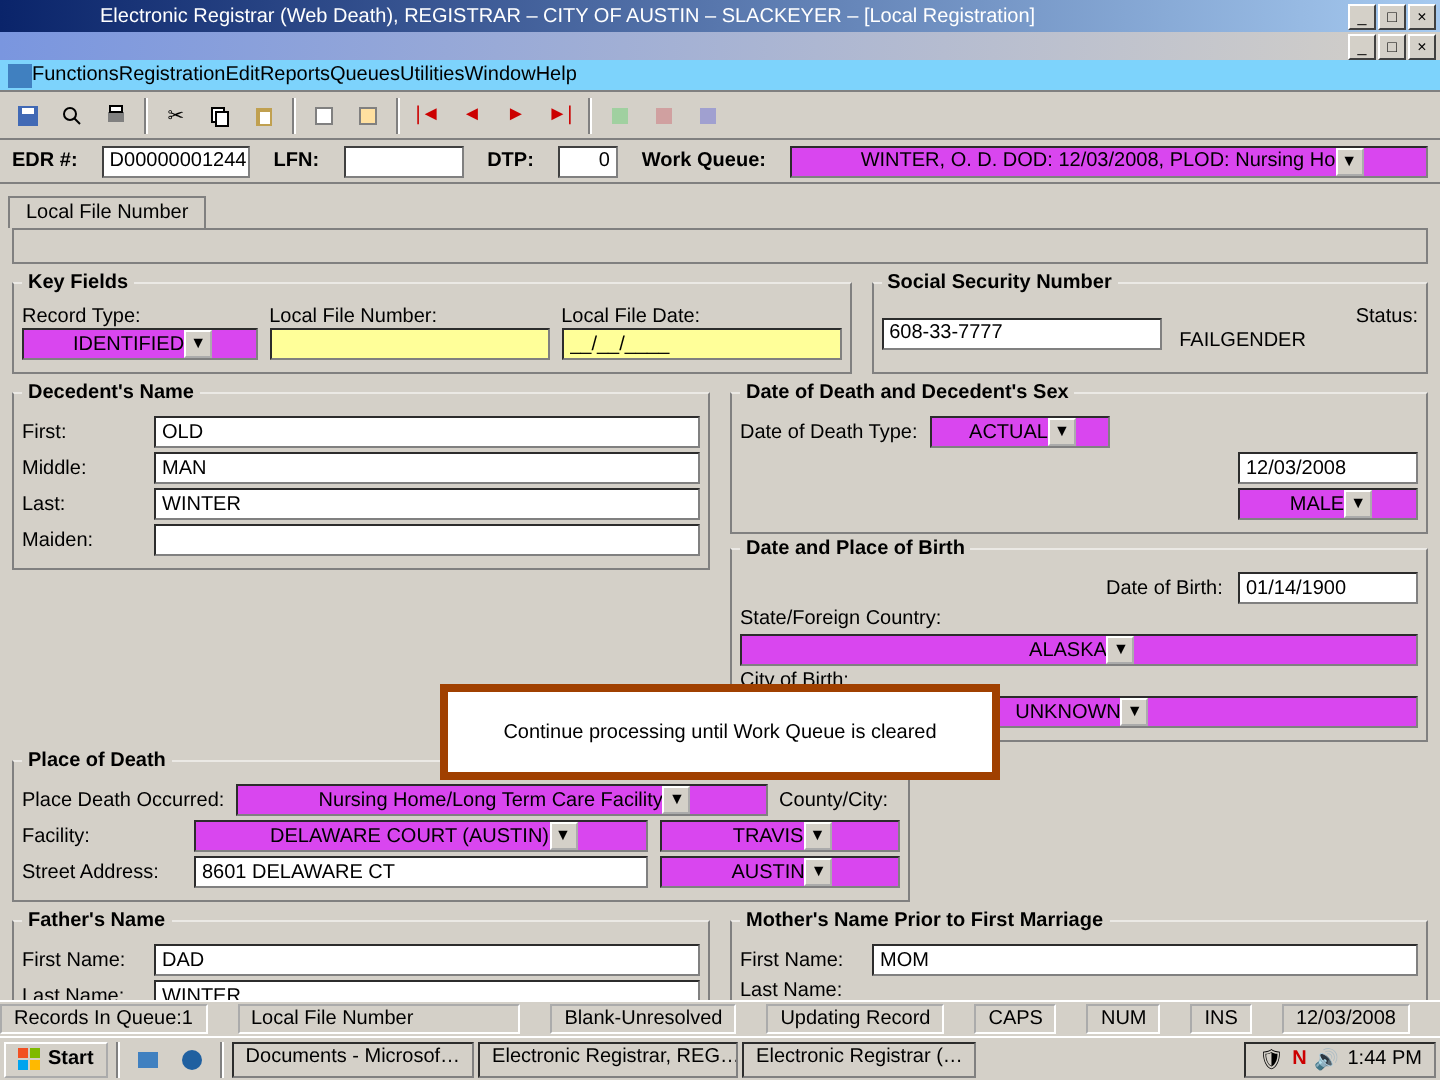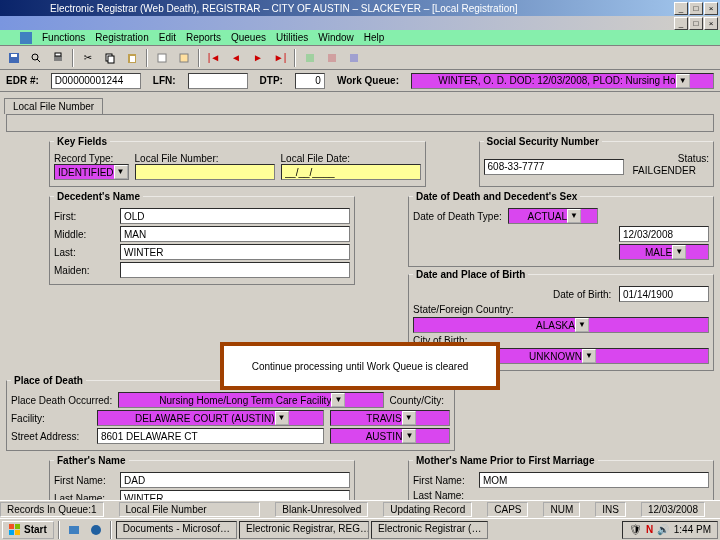--- a/index.html
+++ b/index.html
@@ -1,40 +1,40 @@
 <!DOCTYPE html>
 <html><head>
 <meta charset="utf-8">
 <style>
 * { box-sizing: border-box; margin: 0; padding: 0; font-family: "MS Sans Serif", Tahoma, sans-serif; font-size: 10px; }
 body { background: #d4d0c8; width: 720px; height: 540px; overflow: hidden; position: relative; }
 .titlebar { background: linear-gradient(90deg, #0a246a, #a6caf0); color: #fff; height: 16px; display: flex; align-items: center; padding: 0 2px; justify-content: space-between; }
 .titlebar .title { font-size: 10px; white-space: nowrap; overflow: hidden; padding-left: 48px; }
 .winbtns { display: flex; gap: 1px; }
 .winbtn { width: 14px; height: 13px; background: #d4d0c8; border: 1px solid #fff; border-right-color:#404040; border-bottom-color:#404040; font-size: 8px; text-align: center; line-height: 11px; color:#000; }
-.menubar { background: #86efac; height: 16px; display: flex; align-items: center; padding: 0 20px; gap: 10px; border-bottom: 1px solid #808080; }
+.menubar { background: #7dd3fc; height: 16px; display: flex; align-items: center; padding: 0 4px; border-bottom: 1px solid #808080; }
 .menubar span { font-size: 10px; }
 .toolbar { background: #d4d0c8; height: 24px; display: flex; align-items: center; padding: 2px 4px; gap: 2px; border-bottom: 1px solid #808080; }
 .tbtn { width: 20px; height: 20px; background: #d4d0c8; border: 1px solid #d4d0c8; display:flex; align-items:center; justify-content:center; }
 .tsep { width: 2px; height: 18px; border-left: 1px solid #808080; border-right: 1px solid #fff; margin: 0 2px; }
 .infobar { background: #d4d0c8; height: 22px; display: flex; align-items: center; padding: 2px 6px; gap: 12px; border-bottom: 1px solid #808080; }
 .infobar label { font-size: 10px; font-weight: bold; }
 .infofield { background: #fff; border: 1px solid #808080; border-top-color:#404040; border-left-color:#404040; height: 16px; padding: 1px 3px; font-size: 10px; display:inline-block; }
 .content { position: relative; padding: 4px; height: 430px; overflow: hidden; }
 fieldset { border: 1px solid #808080; border-top-color:#fff8; margin: 2px; padding: 4px; position: relative; }
 legend { font-size: 10px; font-weight: bold; padding: 0 3px; background: #d4d0c8; }
 .row { display: flex; align-items: center; gap: 6px; margin: 2px 0; }
 .lbl { font-size: 10px; min-width: 60px; }
 .inp { background: #fff; border: 1px inset #808080; height: 16px; padding: 1px 3px; font-size: 10px; flex: 1; }
 .inp.yellow { background: #ffff99; }
 .sel { background: #d946ef; border: 1px inset #808080; height: 16px; font-size: 10px; flex:1; display:flex; align-items:center; justify-content:center; padding:0 0 0 3px; }
 .sel .arrow { width: 14px; height: 14px; background:#d4d0c8; border:1px outset #fff; text-align:center; line-height:12px; font-size:8px; }
 .callout { position: absolute; top: 250px; left: 220px; width: 280px; height: 48px; background: #fff; border: 4px solid #a04000; display:flex; align-items:center; justify-content:center; text-align:center; font-family: "Times New Roman", serif; font-size: 18px; z-index: 100; }
 .grid2 { display: flex; gap: 6px; }
-.col { flex: 1; margin-left: 43px; }
+.col { flex: 1; }
 .statusbar { position:absolute; bottom:22px; left:0; right:0; height: 18px; background:#d4d0c8; border-top:1px solid #fff; display:flex; align-items:center; font-size:10px; }
 .statusbar .cell { border:1px inset #fff; padding:1px 6px; height:15px; margin-right:15px; }
 .taskbar { position:absolute; bottom:0; left:0; right:0; height:22px; background:#d4d0c8; border-top:1px solid #fff; display:flex; align-items:center; padding:1px 2px; gap:2px; }
 .startbtn { background:#d4d0c8; border:1px outset #fff; height:18px; padding:1px 6px; display:flex; align-items:center; gap:3px; font-weight:bold; font-size:10px; }
 .taskbtn { background:#d4d0c8; border:1px inset #808080; height:18px; padding:1px 6px; font-size:10px; max-width:130px; overflow:hidden; white-space:nowrap; }
 .tray { margin-left:auto; border:1px inset #808080; height:18px; padding:1px 6px; display:flex; align-items:center; gap:4px; font-size:10px; }
 .tab { position:relative; top:2px; background:#d4d0c8; border:1px solid #808080; border-bottom:none; padding:2px 8px; font-size:10px; display:inline-block; }
 .lfn-box { border:1px solid #808080; padding:6px; margin:2px; }
 svg { width:12px; height:12px; }
 </style>
@@ -133,21 +133,21 @@
     </div>
   <div class="tbtn">
       <svg viewBox="0 0 12 12">
         <rect x="2" y="2" width="8" height="8" fill="#a0a0d0"></rect>
       </svg>
     </div>
 </div>
 
 <div class="infobar">
   <label>EDR #:</label>
-  <span class="infofield" style="width:90px">D00000001244</span>
+  <span class="infofield" style="width:74px">D00000001244</span>
   <label>LFN:</label>
   <span class="infofield" style="width:60px"></span>
   <label>DTP:</label>
   <span class="infofield" style="width:30px;text-align:right">0</span>
   <label>Work Queue:</label>
   <div class="sel" style="flex:1">
     <span>WINTER, O. D.  DOD: 12/03/2008, PLOD: Nursing Ho</span>
     <span class="arrow">▼</span>
   </div>
 </div>

